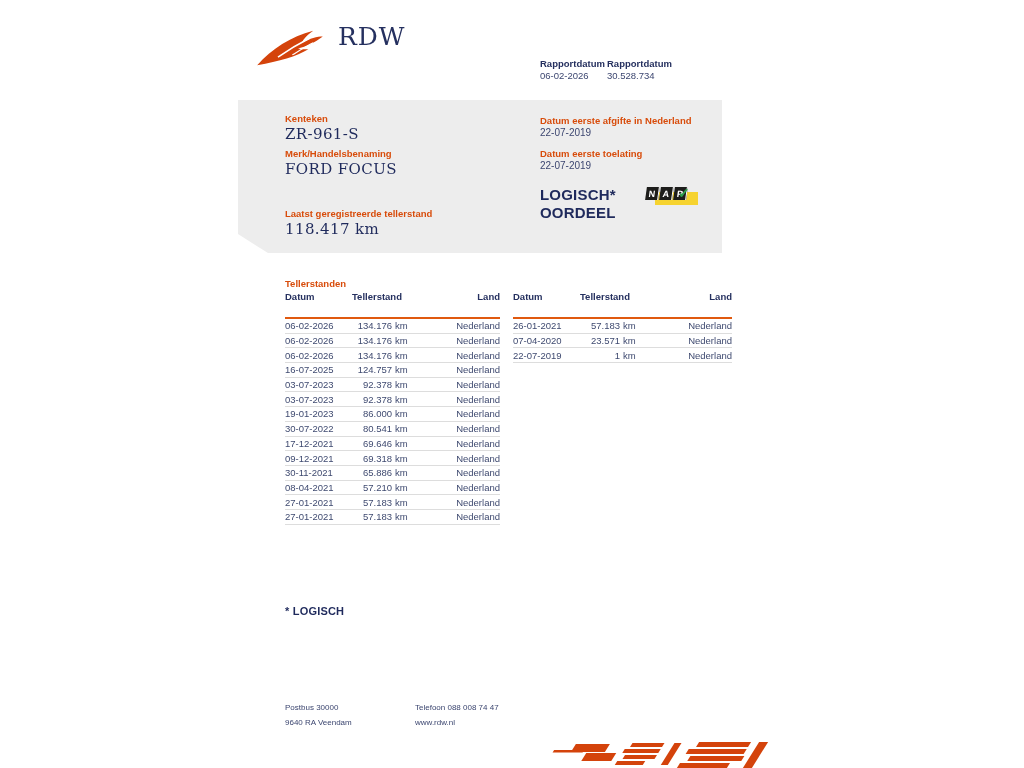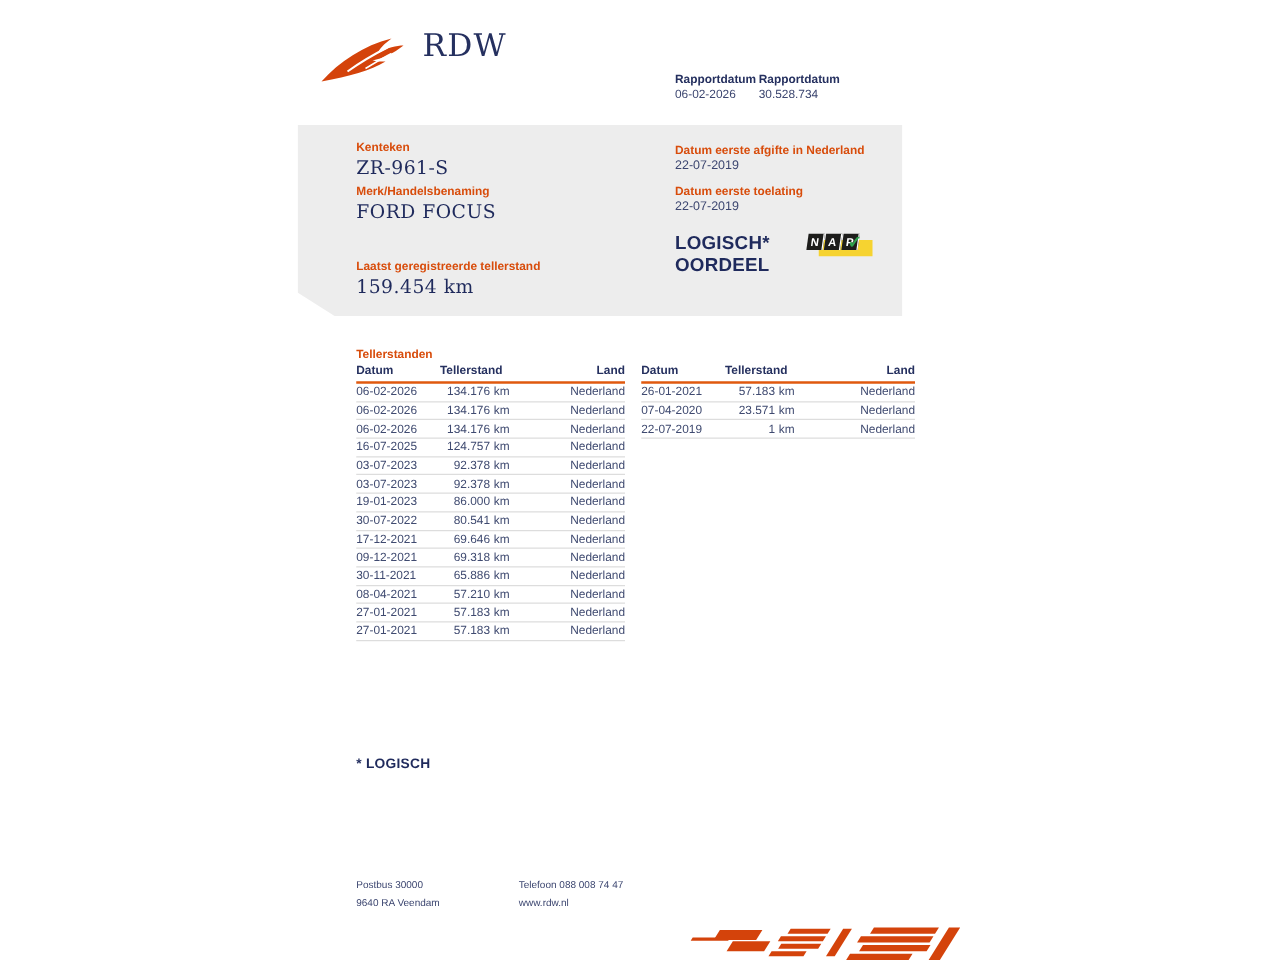--- a/index.html
+++ b/index.html
@@ -68,21 +68,21 @@
     position:absolute; left:32px; top:-2px; color:#2fa14d; font-size:14px; font-weight:bold;
   }
 
   
   #tables-title { left:285px; top:278px; font-size:9.5px; font-weight:bold; color:#d84c0b; }
   .odo-table { position:absolute; top:291px; }
   #table-left  { left:285px; width:215px; }
   #table-right { left:513px; width:219px; }
   .t-head {
     display:flex; font-size:9.5px; font-weight:bold; color:#25305f;
-    padding-bottom:3px; border-bottom:2px solid #e0590f;
+    padding-bottom:15px; border-bottom:2px solid #e0590f;
   }
   .t-row {
     display:flex; align-items:center; height:14.7px;
     border-bottom:1px solid #dddddd; font-size:9.5px; color:#3f4a70;
   }
   .t-datum { width:67px; }
   .t-num   { width:40px; text-align:right; }
   .t-unit  { margin-left:3px; }
   .t-land  { margin-left:auto; text-align:right; }
   .h-datum { width:67px; }
@@ -122,21 +122,21 @@
   <div id="report-date-value" class="abs hdr-value">06-02-2026</div>
   <div id="report-number-label" class="abs hdr-label">Rapportdatum</div>
   <div id="report-number-value" class="abs hdr-value">30.528.734</div>
 
   <div id="summary-box" class="abs">
     <div id="kenteken-label" class="box-label">Kenteken</div>
     <div id="kenteken-value" class="box-serif">ZR-961-S</div>
     <div id="merk-label" class="box-label">Merk/Handelsbenaming</div>
     <div id="merk-value" class="box-serif">FORD FOCUS</div>
     <div id="tellerstand-label" class="box-label">Laatst geregistreerde tellerstand</div>
-    <div id="tellerstand-value" class="box-serif">159.454 km</div>
+    <div id="tellerstand-value" class="box-serif">118.417 km</div>
 
     <div id="afgifte-label" class="box-label">Datum eerste afgifte in Nederland</div>
     <div id="afgifte-value" class="box-value">22-07-2019</div>
     <div id="toelating-label" class="box-label">Datum eerste toelating</div>
     <div id="toelating-value" class="box-value">22-07-2019</div>
 
     <div id="oordeel">
       <div>LOGISCH*</div>
       <div>OORDEEL</div>
     </div>

